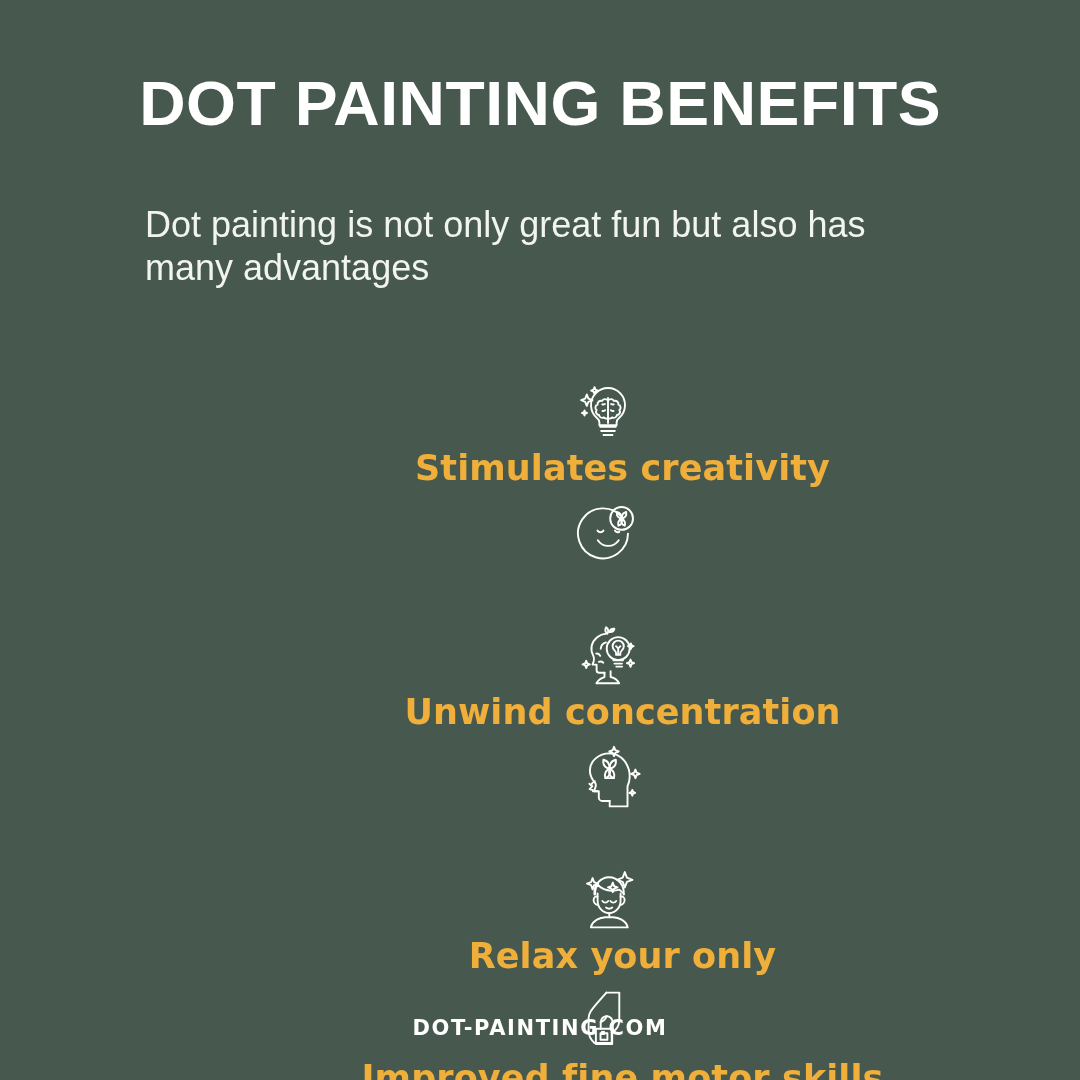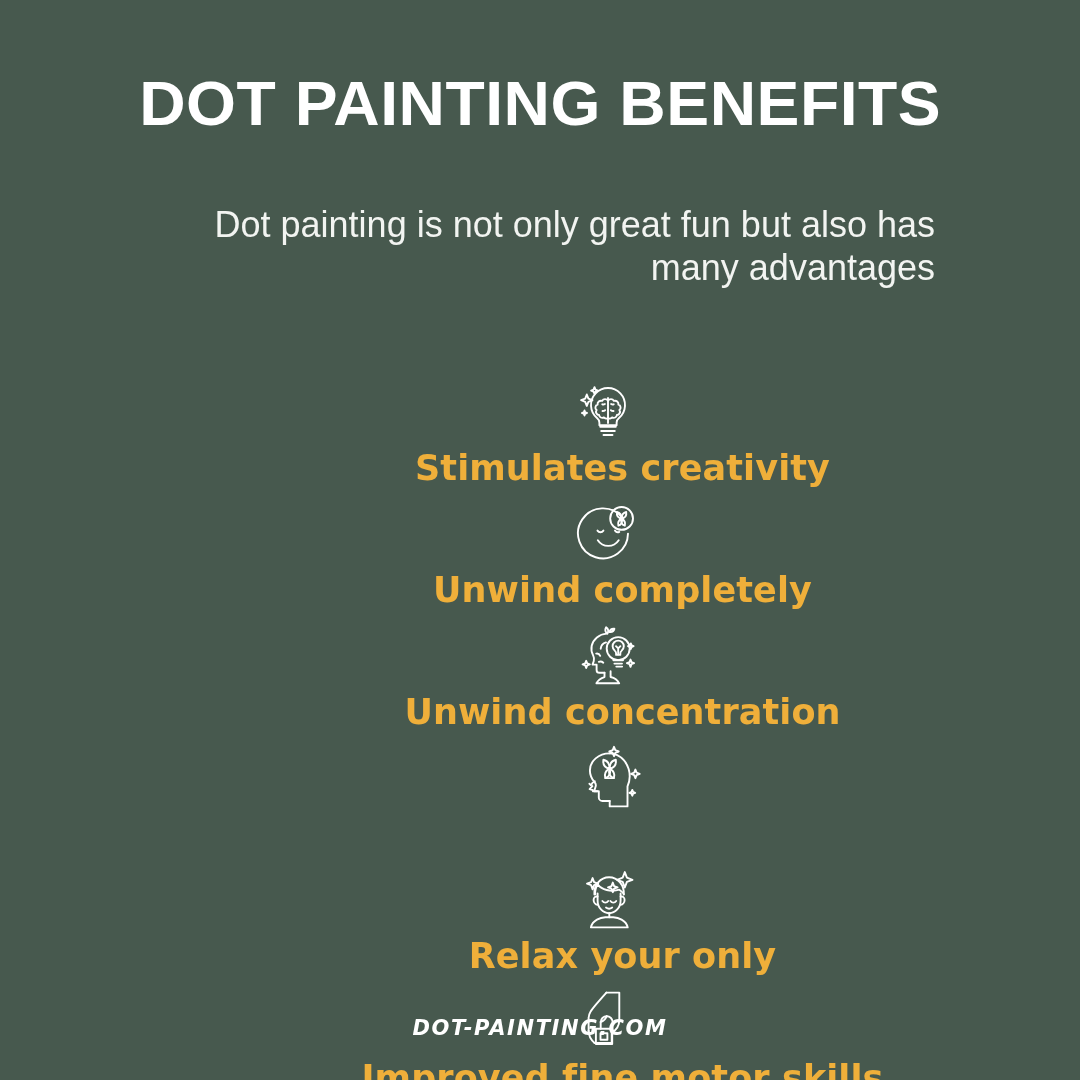--- a/index.html
+++ b/index.html
@@ -36,21 +36,21 @@
     font-family: "Liberation Sans Narrow", "Liberation Sans", sans-serif;
     transform: scaleX(1.02);
   }
   .subhead {
     margin-top: 26px;
     width: 790px;
     font-size: 36px;
     line-height: 1.20;
     font-weight: 400;
     color: #f2f4f1;
-    text-align: right;
+    text-align: left;
     font-family: "Liberation Sans Narrow", "Liberation Sans", sans-serif;
   }
 
   
   .benefits {
     margin-top: 46px;
     width: 1080px;
     display: flex;
     flex-direction: column;
   }
@@ -90,21 +90,20 @@
     position: absolute;
     left: 0;
     right: 0;
     bottom: 40px;
     text-align: center;
     font-size: 21px;
     font-weight: 700;
     letter-spacing: 1.6px;
     color: #ffffff;
     font-family: "DejaVu Sans", sans-serif;
-    font-style: italic;
   }
 </style>
 </head>
 <body>
 
 <div class="poster">
 
   <h1 class="headline">DOT PAINTING BENEFITS</h1>
 
   <p class="subhead">Dot painting is not only great fun but also has many advantages</p>
@@ -136,21 +135,20 @@
           <path d="M42 34.6c1.1 1.6 2.9 2 4.3 1.3"></path>
           <path d="M24.8 44.2a12.5 12.5 0 0 0 20.9 0"></path>
           <circle cx="48.6" cy="22.4" r="11.4"></circle>
           <path d="M48.6 22.6c0-3.6 1.8-6 4.6-6.6.5 3.3-1 6-4.6 6.6z"></path>
           <path d="M48.6 22.6c0-3.6-1.8-6-4.6-6.6-.5 3.3 1 6 4.6 6.6z"></path>
           <path d="M48.6 22.6c2.8 1.5 4 4.3 3.2 7.1-3-.9-4.3-3.6-3.2-7.1z"></path>
           <path d="M48.6 22.6c-2.8 1.5-4 4.3-3.2 7.1 3-.9 4.3-3.6 3.2-7.1z"></path>
           <circle cx="48.6" cy="22.5" r="1.5"></circle>
         </svg>
       </span>
-      <span class="benefit-label">Unwind completely</span>
     </div>
 
     <div class="benefit-row">
       <span class="benefit-icon">
         <svg viewBox="0 0 72 72" fill="none" stroke="#ffffff" stroke-width="1.9" stroke-linecap="round" stroke-linejoin="round">
           <path d="M33.6 15.6c-7.5.6-13.4 5.5-14.9 12.2-.9 4.1.2 7.3 1.5 9.9 1 2 1.2 3.6.6 5.3l-1.3 3.6h4.1v5.3c0 1.6 1.3 2.9 2.9 2.9h5"></path>
           <path d="M31.5 54.8v4.3c-3.6 1-6.6 3.3-8.1 6.2h22.8c-1.5-3-4.7-5.4-8.6-6.3v-5.8"></path>
           <path d="M23.2 35.6c1.8-.3 3.3.6 4 2.2"></path>
           <path d="M25.8 43.8c1.6-.5 3.3-.2 4.5.9"></path>
           <path d="M33 24.4c-3.1.9-5 3.3-5.3 6.3"></path>

